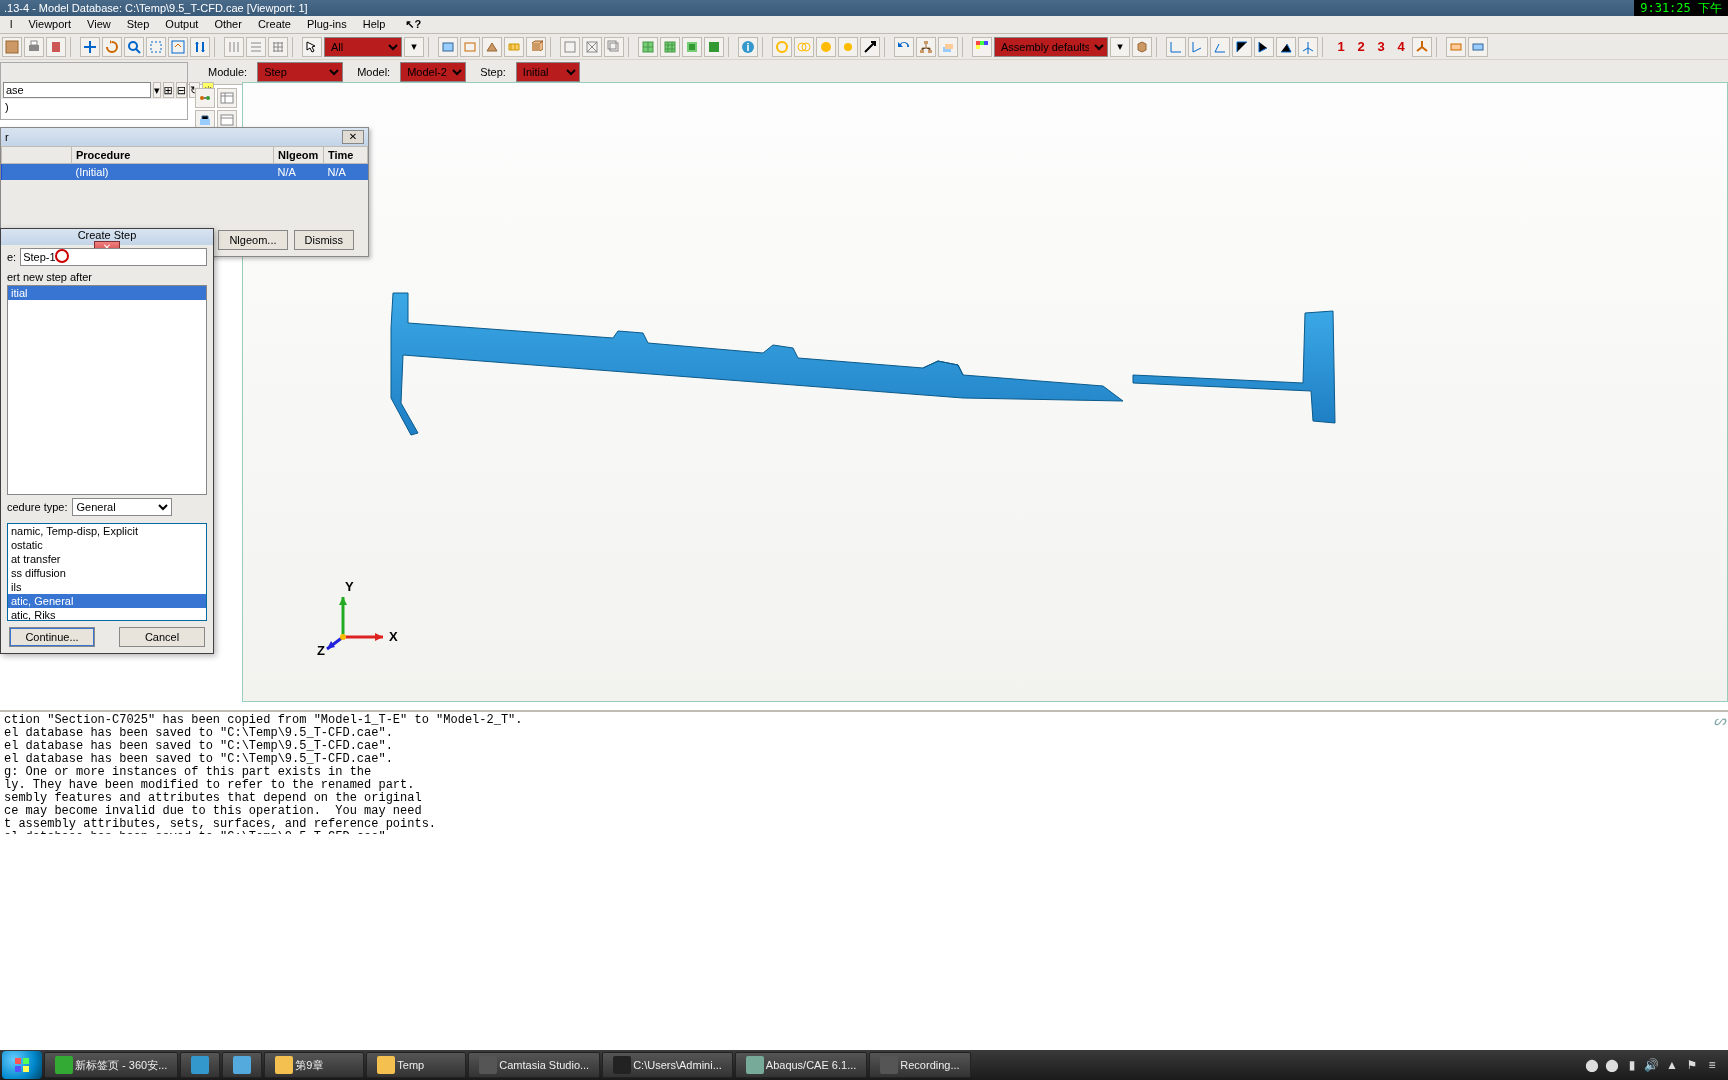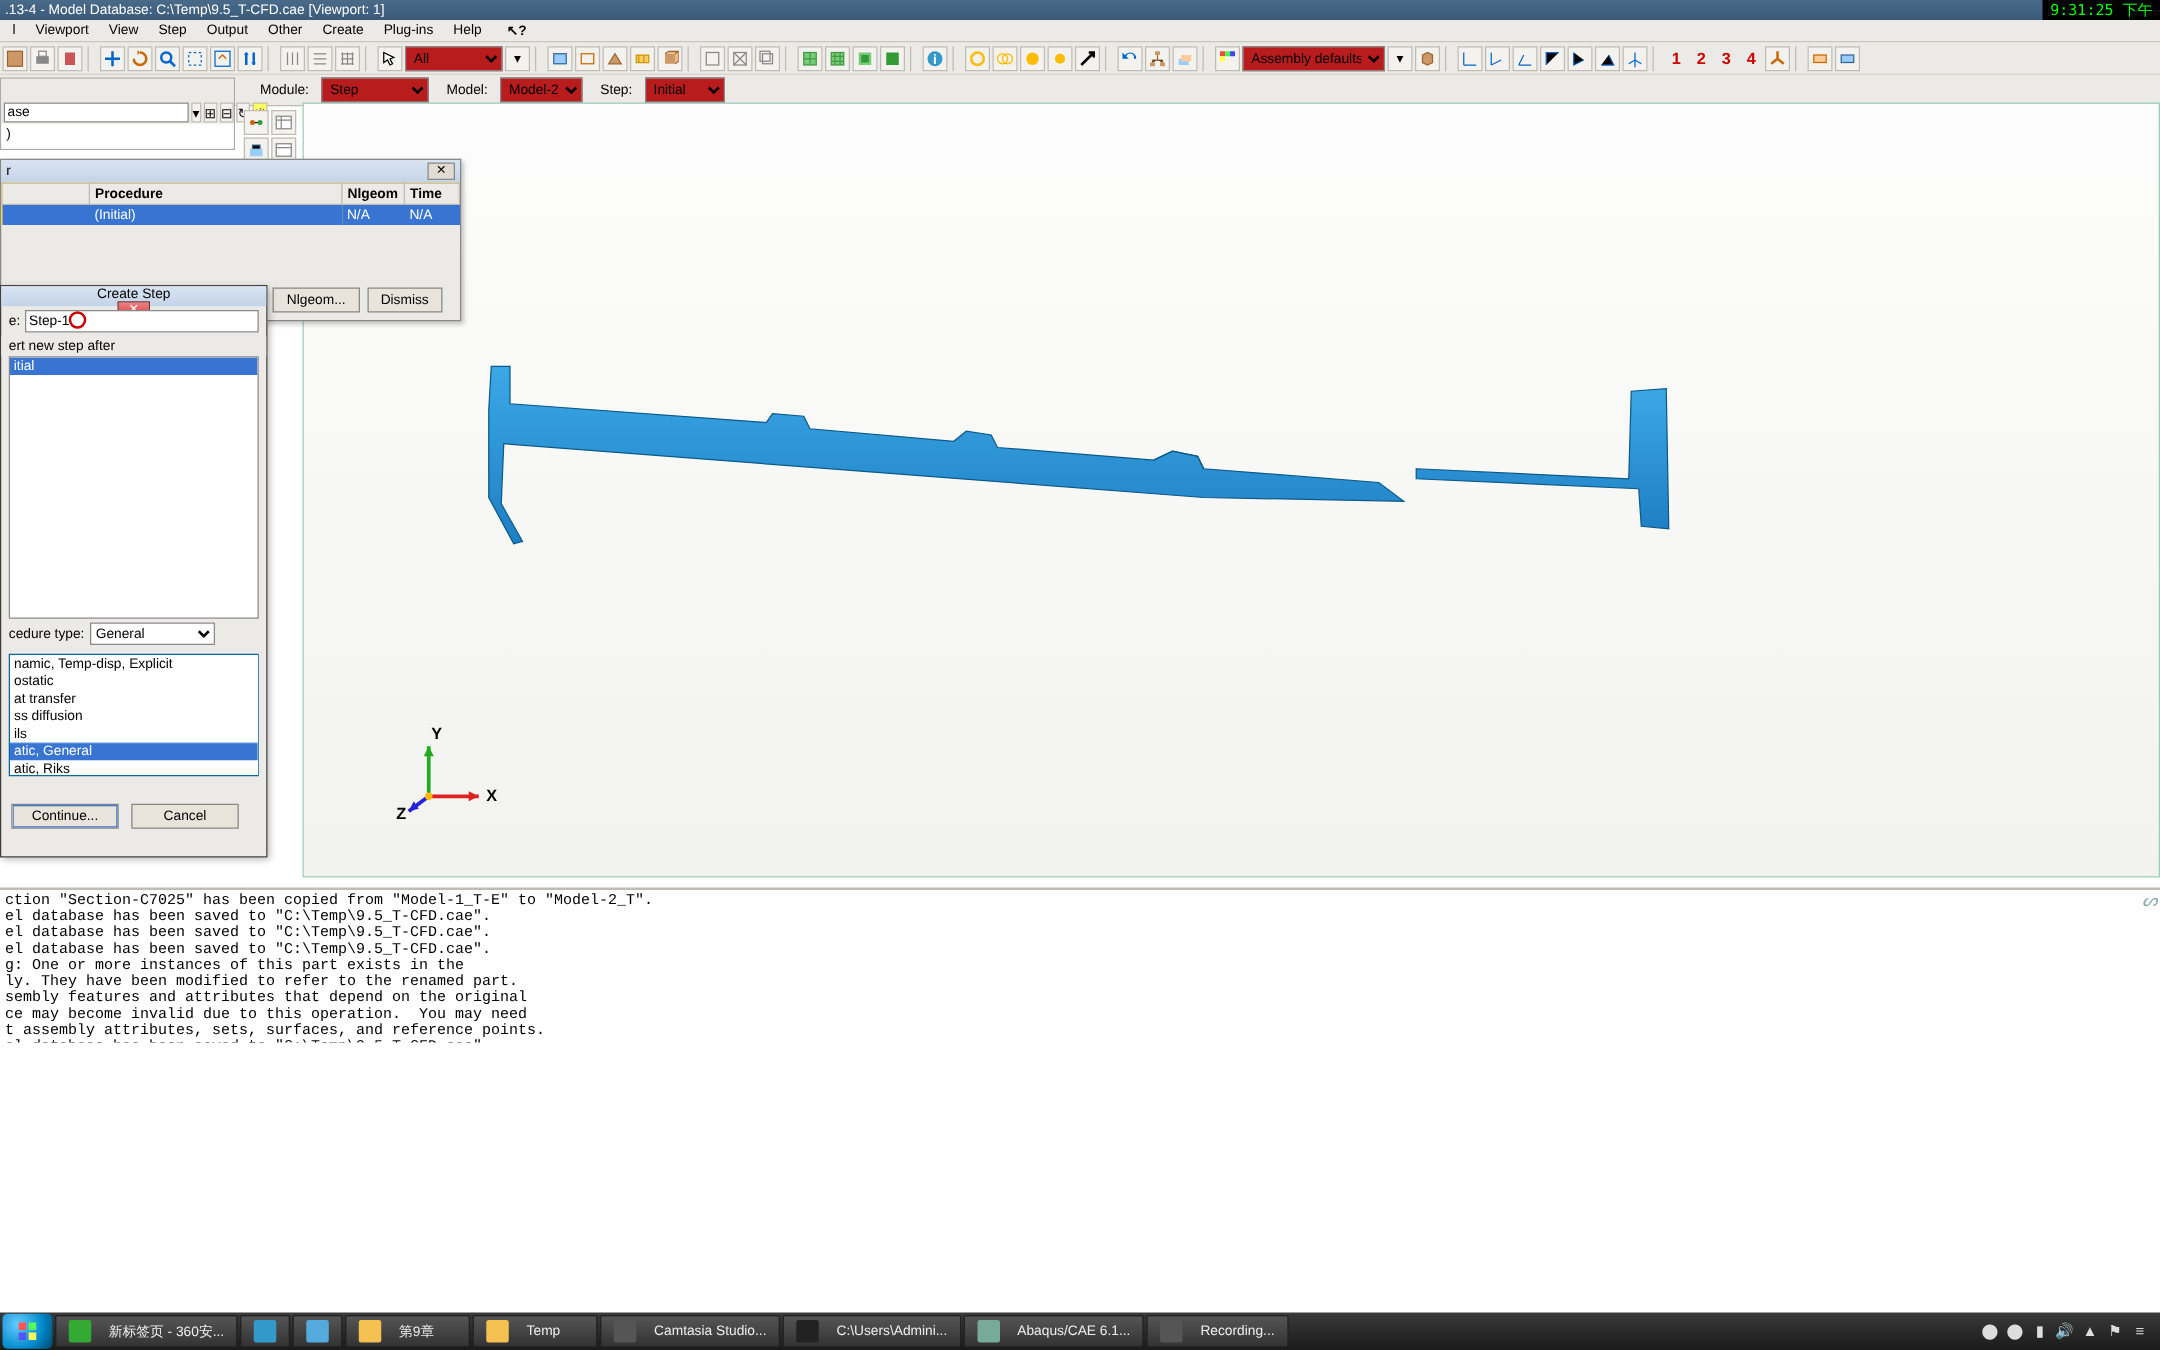--- a/index.html
+++ b/index.html
@@ -33,61 +33,61 @@
 .mt-body { height:20px; padding:2px 4px; background:#fff; }
 
 
 .vtb { position:absolute; left:195px; top:88px; width:44px; display:flex; flex-wrap:wrap; gap:2px; }
 .vtb .tbtn { width:20px; height:20px; }
 
 
 .stepman { position:absolute; left:0; top:127px; width:369px; height:130px; background:#eceae6; border:1px solid #888; box-shadow:2px 2px 4px rgba(0,0,0,.25);}
 .stepman .smtitle { height:18px; background:linear-gradient(#d9e4f1,#c3d4e8); display:flex; align-items:center; padding:0 4px; justify-content:space-between;}
 .stepman .smtitle .x { width:22px; height:14px; background:#e0dcd4; border:1px solid #888; text-align:center; line-height:12px; font-size:10px;}
-.stepman table { width:100%; border-collapse:collapse; background:#fde047; }
+.stepman table { width:100%; border-collapse:collapse; background:#1d4ed8; }
 .stepman th { background:#eceae6; border:1px solid #c0bcb4; padding:2px 4px; text-align:left; font-weight:bold; }
 .stepman td { padding:2px 4px; }
 .stepman tr.sel { background:#3874d1; color:#fff; }
 .stepman .btns { position:absolute; bottom:6px; left:0; right:8px; display:flex; gap:6px; justify-content:flex-end; padding:0 6px;}
 .stepman .btns button { height:20px; padding:0 10px; background:#e8e4dc; border:1px solid #888; }
 
 
 .dlg { position:absolute; left:0; top:228px; width:214px; background:#eceae6; border:1px solid #404040; box-shadow:2px 2px 6px rgba(0,0,0,.3);}
 .dlg .dlgtitle { height:16px; background:linear-gradient(#d9e4f1,#c3d4e8); display:flex; align-items:center; padding:0 4px; font-weight:normal; justify-content:space-between;flex-direction:column;}
 .dlg .dlgtitle .xbtn { width:26px; height:14px; background:linear-gradient(#f08080,#d04040); border:1px solid #803030; color:#fff; text-align:center; line-height:12px; font-size:10px;}
 .dlg .row { padding:3px 6px; display:flex; align-items:center; gap:4px; }
 .dlg input[type=text] { flex:1; height:18px; border:1px solid #888; background:#fff; padding:0 2px; }
 .dlg .sublabel { padding:2px 6px; background:#eceae6;}
 .dlg .listbox { margin:0 6px; background:#fff; border:1px solid #888; height:210px; overflow:auto;}
 .dlg .listbox .li { padding:1px 3px; }
 .dlg .listbox .li.sel { background:#3874d1; color:#fff; }
 .dlg select { height:18px; border:1px solid #888; background:#fff; width:100px;}
 .dlg .proclist { margin:4px 6px 0 6px; background:#fff; border:1px solid #0369a1; height:98px; overflow-y:scroll;}
 .dlg .proclist .li { padding:1px 3px; white-space:nowrap;}
 .dlg .proclist .li.sel { background:#3874d1; color:#fff; }
-.dlg .dlgbtns { display:flex; gap:10px; padding:22px 8px;}
+.dlg .dlgbtns { display:flex; gap:10px; justify-content:space-between; padding:6px 8px;}
 .dlg .dlgbtns button { width:86px; height:20px; background:#e8e4dc; border:1px solid #888; }
 .dlg .dlgbtns button.primary { box-shadow: inset 0 0 0 1px #3874d1; }
 .cursor-ring { position:absolute; width:14px; height:14px; border:2px solid #c00; border-radius:50%; left:55px; top:249px; z-index:40;}
 
 
 .viewport { position:absolute; left:242px; top:82px; right:0; height:620px; background:linear-gradient(#fdfdfd,#f2f2ef); border:1px solid #9cb; }
 .viewport svg.part { position:absolute; }
 .triad { position:absolute; left:60px; bottom:24px; }
 .triad text { font-size:13px; font-weight:bold;}
 
 
 .msg { position:absolute; left:0; top:710px; right:0; height:124px; background:#fff; border-top:2px solid #c0bcb4; padding:2px 4px; font-family:"Courier New",monospace; font-size:12px; line-height:13px; white-space:pre; overflow:hidden;}
 .msg-logo { position:absolute; right:2px; top:712px; color:#8aa; font-style:italic; font-size:14px;}
 
 
 .taskbar { position:absolute; left:0; bottom:0; right:0; height:30px; background:linear-gradient(#3a3a3a,#1a1a1a); display:flex; align-items:center; gap:2px; padding:0 2px;}
 .taskbar .start { width:40px; height:28px; background:radial-gradient(circle at 30% 30%, #6cf, #08c 60%, #046); border-radius:4px; display:flex; align-items:center; justify-content:center;}
 .taskbar .start svg { width:20px; height:20px;}
-.taskbar .tbitem { height:26px; display:flex; align-items:center; gap:14px; padding:0 10px; background:linear-gradient(#555,#333); border:1px solid #222; border-radius:2px; color:#eee; font-size:12px; min-width:100px;text-align:center;}
+.taskbar .tbitem { height:26px; display:flex; align-items:center; gap:2px; padding:0 10px; background:linear-gradient(#555,#333); border:1px solid #222; border-radius:2px; color:#eee; font-size:12px; min-width:100px;text-align:center;}
 .taskbar .tbitem .appico { width:18px; height:18px; background:#888; border-radius:2px; display:flex; align-items:center; justify-content:center;}
 .taskbar .tray { margin-left:auto; display:flex; gap:4px; align-items:center; padding:0 6px;}
 .taskbar .tray .ti { width:16px; height:16px; color:#ddd; display:flex; align-items:center; justify-content:center; font-size:12px;}
 
 
 .ctxrow { height:24px; background:#eceae6; display:flex; align-items:center; padding:0 4px; gap:6px;}
 </style>
 </head>
 <body>
 

